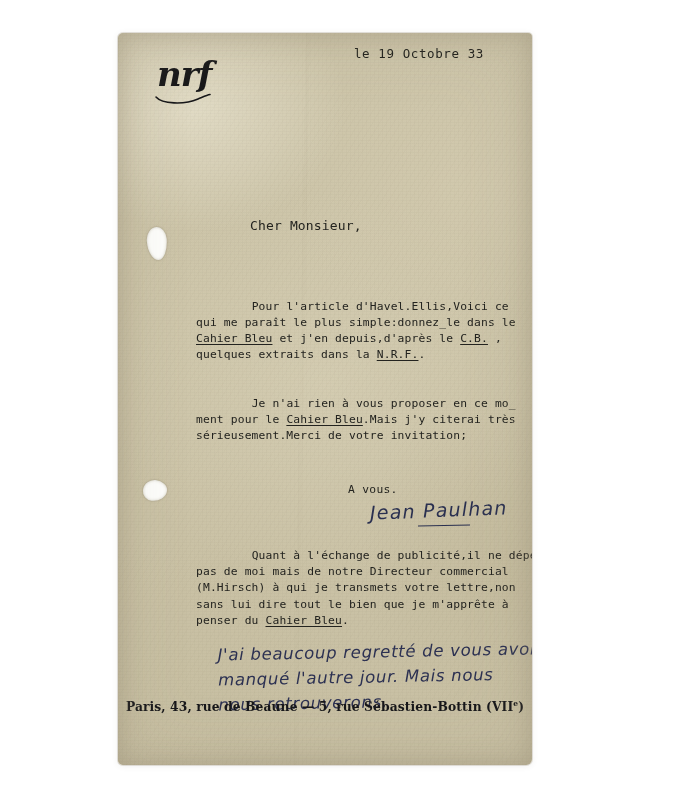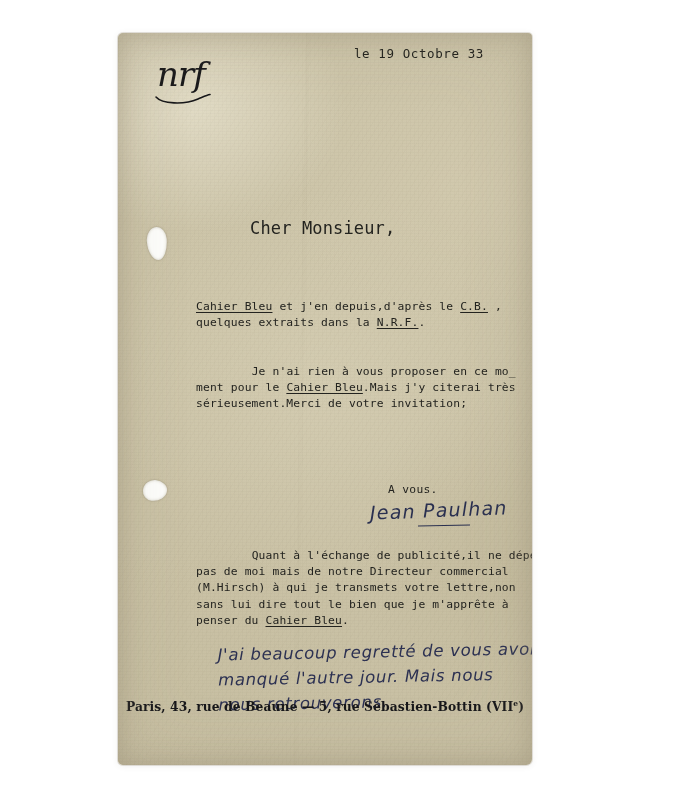--- a/index.html
+++ b/index.html
@@ -96,21 +96,21 @@
     font-size: 12.5px;
     letter-spacing: 0.6px;
     color: #20201c;
     white-space: nowrap;
   }
   #nrf-logo {
     position: absolute;
     left: 39px; top: 24px;
     font-family: "DejaVu Serif", "Liberation Serif", serif;
     font-style: italic;
-    font-weight: 400;
+    font-weight: 700;
     font-size: 34px;
     line-height: 1;
     color: #18181a;
     letter-spacing: -1px;
   }
   #nrf-swash {
     position: absolute;
     left: 36px; top: 60px;
     width: 58px; height: 12px;
     pointer-events: none;
@@ -130,33 +130,32 @@
     white-space: pre-wrap;
   }
   #body-typed .para { margin: 0 0 0 0; }
   #body-typed .gap  { height: 16px; }
   #body-typed u    { text-decoration: underline; text-underline-offset: 1.5px; }
 
   #salutation {
     position: absolute;
     left: 132px; top: 185px;
     font-family: "DejaVu Sans Mono", "Liberation Mono", monospace;
-    font-size: 17px;
+    font-size: 13px;
     color: #23231f;
     letter-spacing: 0.15px;
   }
 
   #closing {
     position: absolute;
     left: 230px; top: 450px;
     font-family: "DejaVu Sans Mono", "Liberation Mono", monospace;
     font-size: 11.3px;
     color: #23231f;
     letter-spacing: 0.3px;
-    margin-left: 40px;
   }
 
   #postscript-typed {
     position: absolute;
     left: 78px; top: 515px;
     width: 390px;
     font-family: "DejaVu Sans Mono", "Liberation Mono", monospace;
     font-size: 11.3px;
     line-height: 16.2px;
     color: #23231f;
@@ -227,21 +226,23 @@
     <div id="nrf-logo">nrf</div>
 
     <svg id="nrf-swash" viewBox="0 0 58 12">
       <path d="M2 4 C8 11, 30 12, 44 6 C50 3.5, 53 2, 56 1.5" fill="none" stroke="#18181a" stroke-width="1.6" stroke-linecap="round"></path>
     </svg>
 
     <div id="salutation">Cher Monsieur,</div>
 
     <div id="body-typed">
       <div class="gap"></div>
-      <div class="para"><u>Cahier Bleu</u><span> et j'en depuis,d'après le </span><u>C.B.</u><span> ,
+      <div class="para"><span>        Pour l'article d'Havel.Ellis,Voici ce
+qui me paraît le plus simple:donnez_le dans le
+</span><u>Cahier Bleu</u><span> et j'en depuis,d'après le </span><u>C.B.</u><span> ,
 quelques extraits dans la </span><u>N.R.F.</u><span>.</span></div>
       <div class="para"><span>        Je n'ai rien à vous proposer en ce mo_
 ment pour le </span><u>Cahier Bleu</u><span>.Mais j'y citerai très
 sérieusement.Merci de votre invitation;</span></div>
       <div class="gap"></div>
     </div>
 
     <div id="closing">A vous.</div>
 
     <div id="signature">Jean Paulhan</div>

